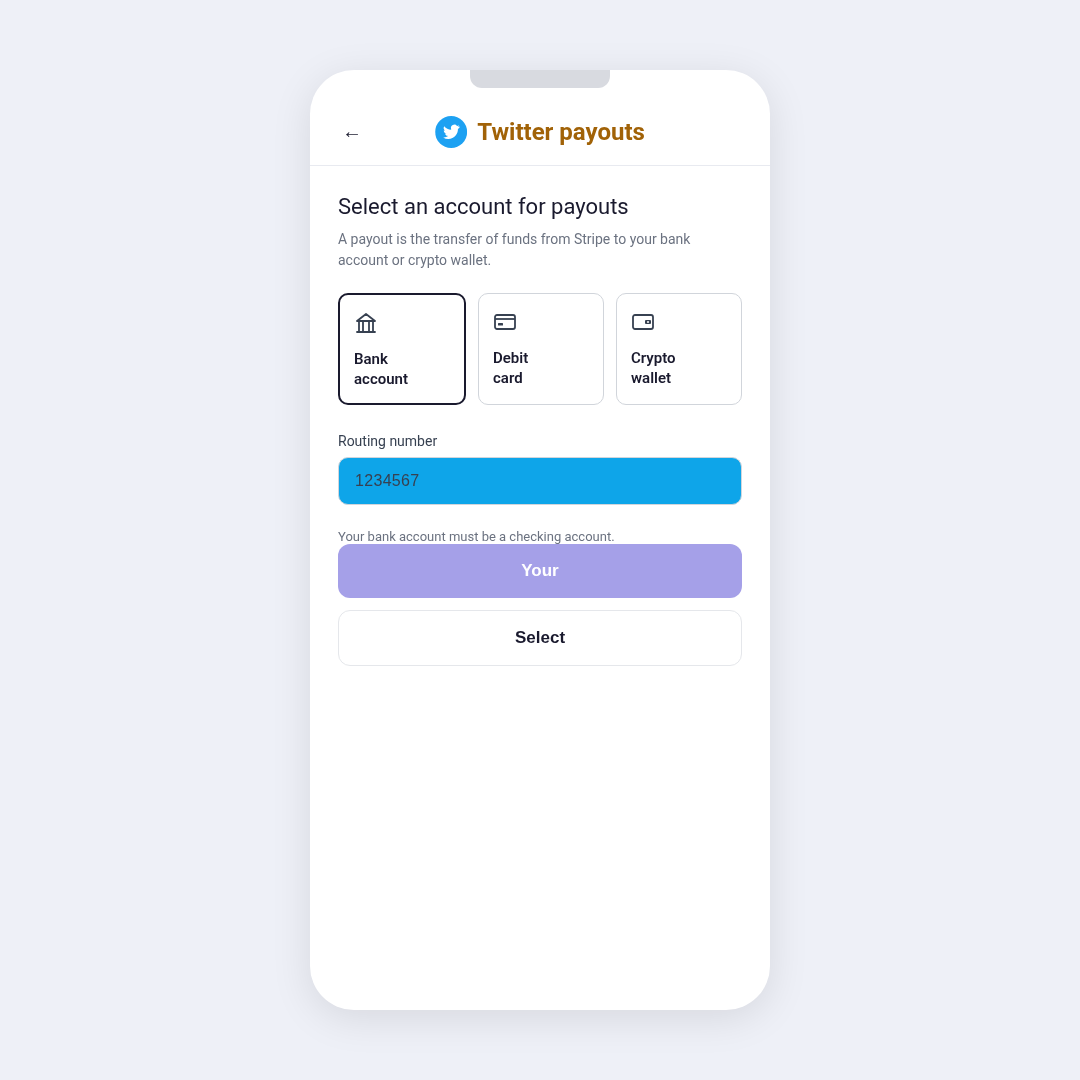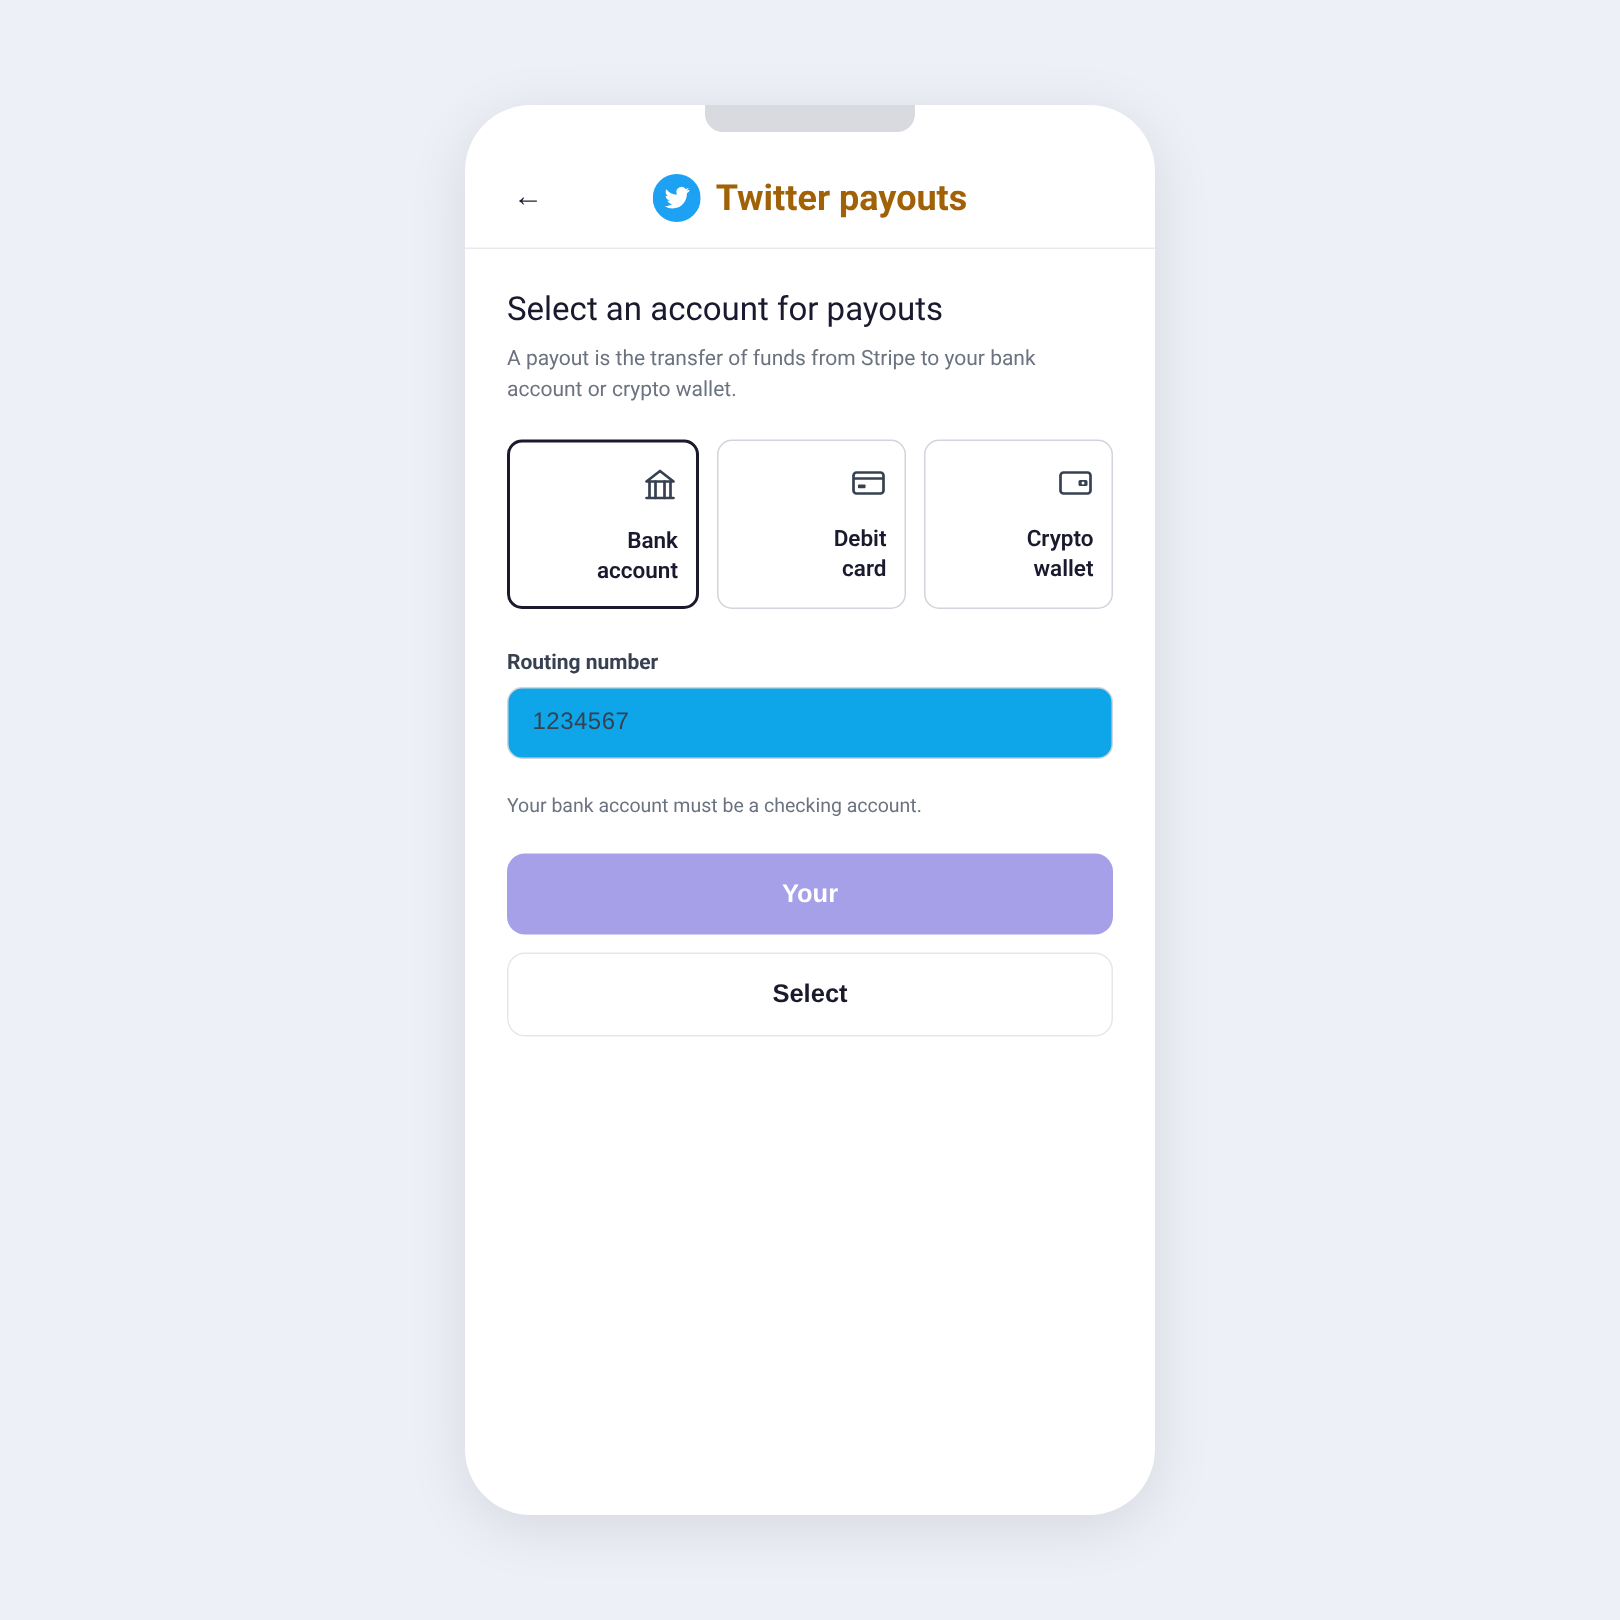--- a/index.html
+++ b/index.html
@@ -99,21 +99,20 @@
       font-size: 14px;
       color: #6b7280;
       line-height: 1.5;
       margin-bottom: 22px;
     }
 
     .account-options {
       display: flex;
       gap: 12px;
       margin-bottom: 28px;
-      text-align: right;
     }
 
     .account-card {
       flex: 1;
       border: 1.5px solid #d1d5db;
       border-radius: 10px;
       padding: 16px 12px 14px 14px;
       cursor: pointer;
       background: #fff;
       display: flex;
@@ -137,21 +136,21 @@
       color: #1a1a2e;
       line-height: 1.3;
     }
 
     .form-group {
       margin-bottom: 18px;
     }
 
     .form-label {
       font-size: 14px;
-      font-weight: 700;
+      font-weight: 400;
       color: #374151;
       margin-bottom: 8px;
       display: block;
     }
 
     .form-input {
       width: 100%;
       padding: 14px 16px;
       font-size: 16px;
       color: #374151;
@@ -159,21 +158,20 @@
       border-radius: 10px;
       background: #0ea5e9;
       outline: none;
       letter-spacing: 0.02em;
     }
 
     .hint-text {
       font-size: 13px;
       color: #6b7280;
       margin-top: 6px;
-      margin-bottom: 24px;
     }
 
     .save-btn {
       width: 100%;
       padding: 17px;
       background: #a5a0e8;
       color: #ffffff;
       font-size: 17px;
       font-weight: 600;
       border: none;

